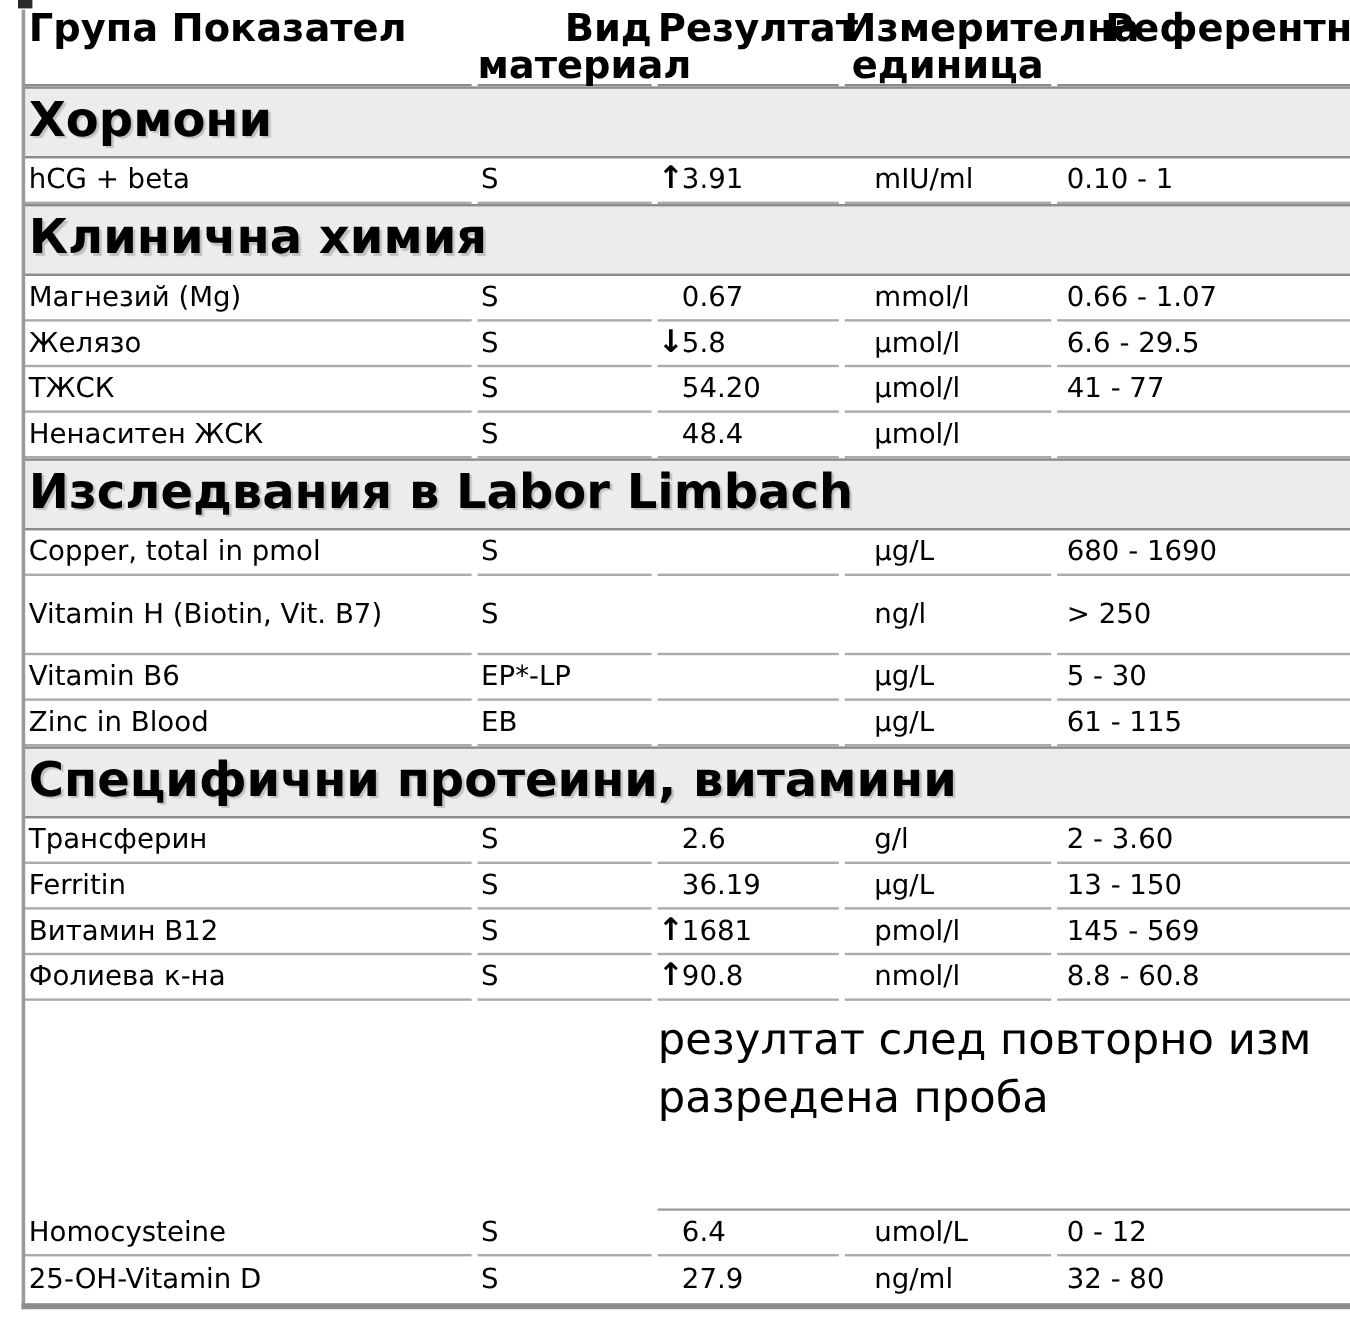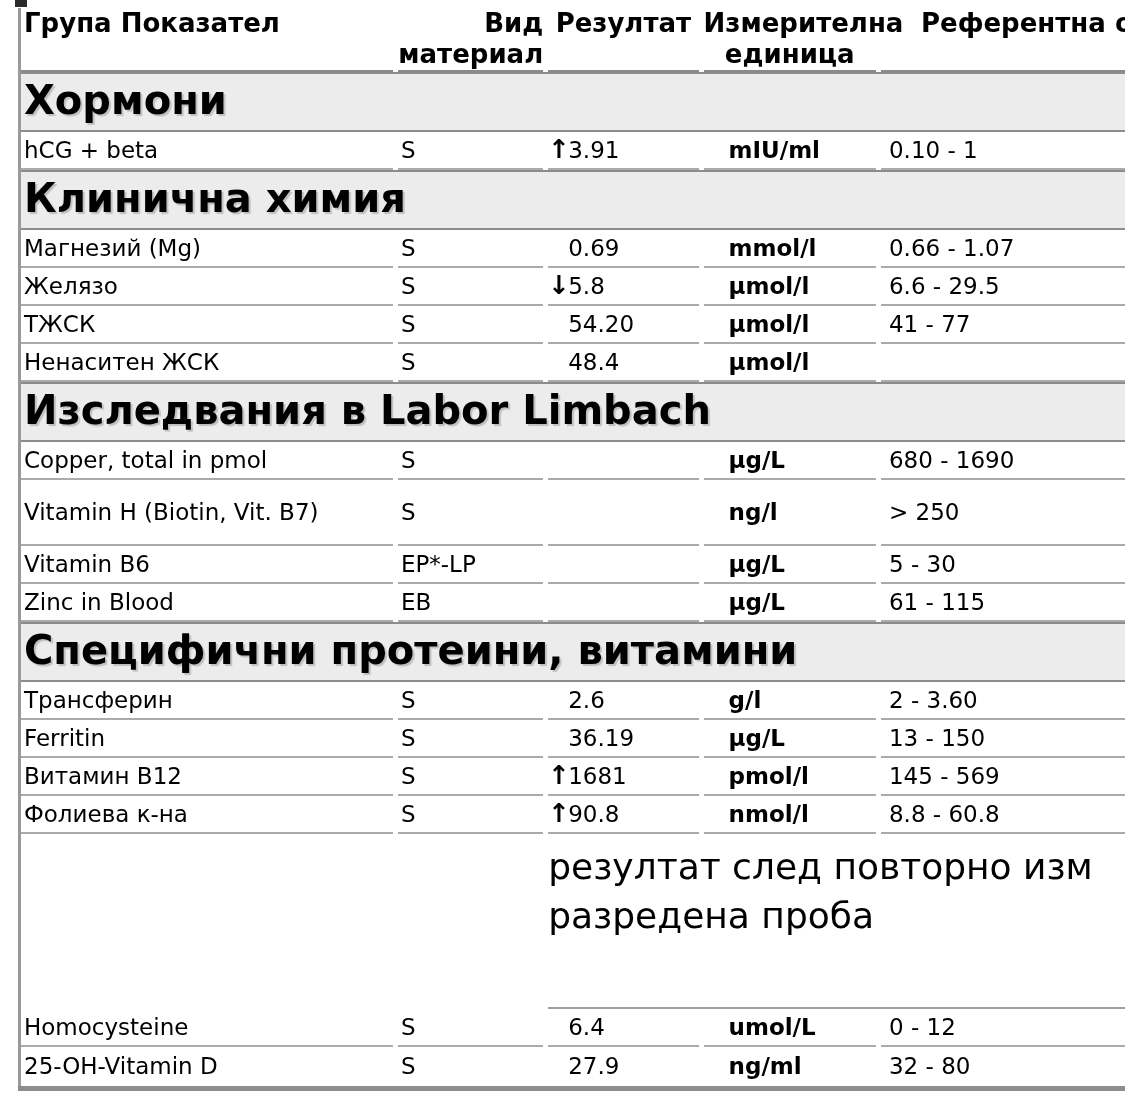--- a/index.html
+++ b/index.html
@@ -14,21 +14,21 @@
   #bottom-border{position:absolute;left:18px;top:1086px;width:1107px;height:5px;background:#8d8d8d;}
 
   table#lab{
     position:absolute;left:15px;top:8px;width:1299px;
     border-collapse:separate;border-spacing:5px 0;table-layout:fixed;
   }
   col.c1{width:372px}col.c2{width:145px}col.c3{width:150px}col.c4{width:172px}col.c5{width:427px}
 
   th,td{padding:0;margin:0;}
   thead th{
-    font-size:26px;font-weight:bold;line-height:31px;vertical-align:top;
+    font-size:32px;font-weight:bold;line-height:31px;vertical-align:top;
     border-bottom:2px solid #8a8a8a;height:62px;white-space:normal;
   }
   th.h-name{text-align:left;padding-left:4px;}
   th.h-material{text-align:right;}
   th.h-result{text-align:center;}
   th.h-unit{text-align:center;}
   th.h-reference{text-align:left;padding-left:40px;white-space:nowrap;}
 
   tr.section-row td{
     background:#ececec;border-top:2px solid #8c8c8c;border-bottom:2px solid #8c8c8c;
@@ -38,21 +38,21 @@
   tr.data-row{height:38px;}
   tr.data-row td{
     font-size:23px;border-bottom:2px solid #ababab;vertical-align:middle;white-space:nowrap;
   }
   tr.data-row.tall{height:66px;}
   td.cell-name{padding-left:4px;}
   td.cell-material{padding-left:3px;}
   td.cell-result .flag{
     display:inline-block;width:20px;font-size:26px;font-weight:bold;line-height:20px;
   }
-  td.cell-unit{padding-left:25px;font-weight:bold;}
+  td.cell-unit{padding-left:25px;}
   td.cell-reference{padding-left:8px;}
 
   tr.note-row{height:175px;}
   tr.note-row td{border-bottom:none;vertical-align:top;}
   tr.note-row td.note-cell{
     border-bottom:2px solid #9e9e9e;font-size:36px;line-height:49px;padding-top:8px;
     white-space:nowrap;
   }
   tbody tr:last-child td{border-bottom:none;margin-top:16px;}
 </style>
@@ -89,21 +89,21 @@
           <td class="cell-result"><span class="flag">↑</span><span class="value">3.91</span></td>
           <td class="cell-unit">mIU/ml</td>
           <td class="cell-reference">0.10 - 1</td>
         </tr>
         <tr class="section-row">
           <td class="section-title" colspan="5">Клинична химия</td>
         </tr>
         <tr class="data-row">
           <td class="cell-name">Магнезий (Mg)</td>
           <td class="cell-material">S</td>
-          <td class="cell-result"><span class="flag"></span><span class="value">0.69</span></td>
+          <td class="cell-result"><span class="flag"></span><span class="value">0.67</span></td>
           <td class="cell-unit">mmol/l</td>
           <td class="cell-reference">0.66 - 1.07</td>
         </tr>
         <tr class="data-row">
           <td class="cell-name">Желязо</td>
           <td class="cell-material">S</td>
           <td class="cell-result"><span class="flag">↓</span><span class="value">5.8</span></td>
           <td class="cell-unit">µmol/l</td>
           <td class="cell-reference">6.6 - 29.5</td>
         </tr>

